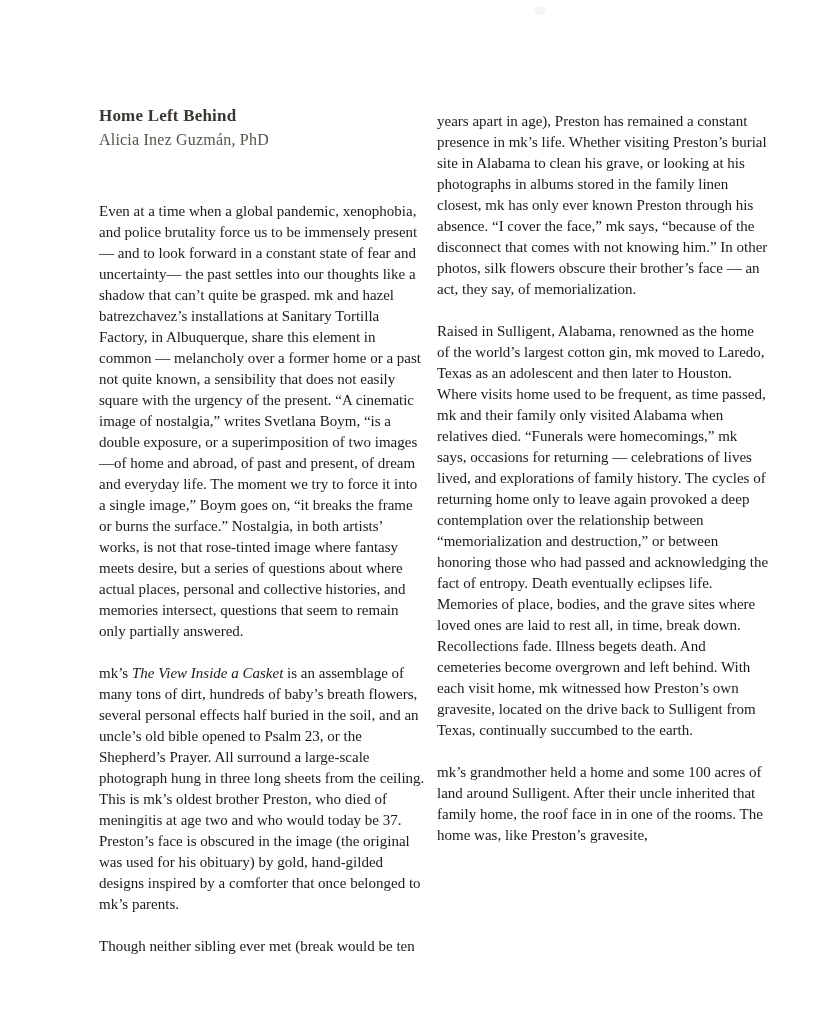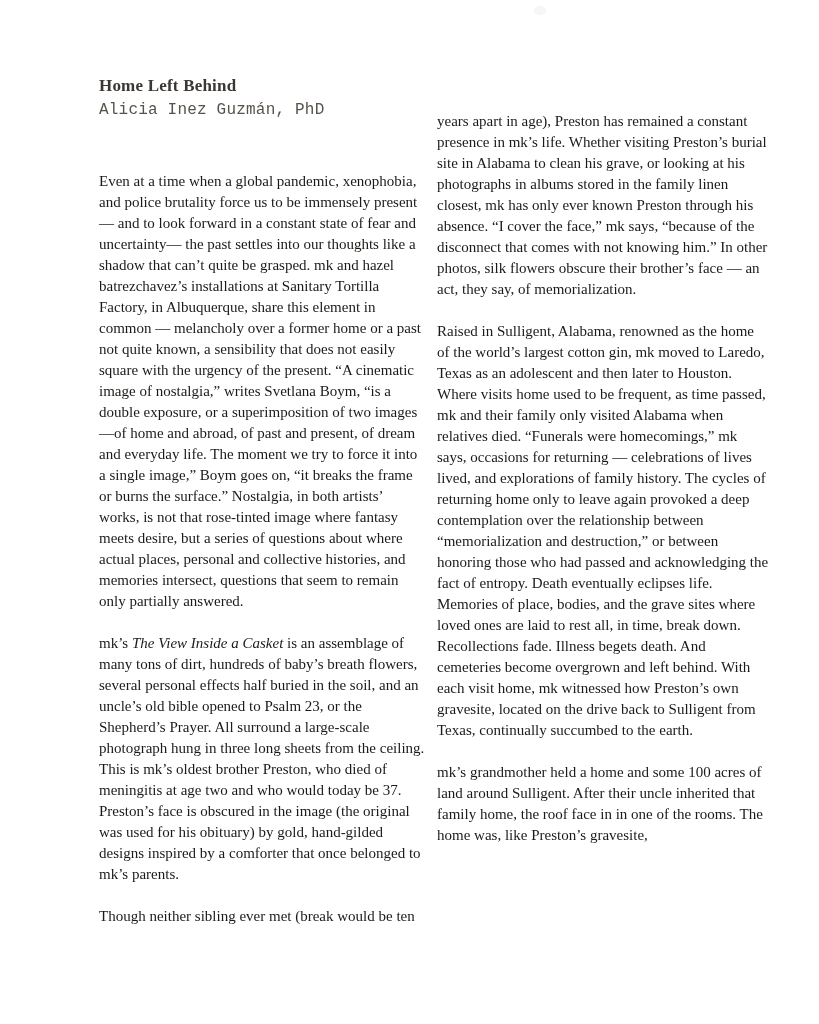--- a/index.html
+++ b/index.html
@@ -35,39 +35,38 @@
     box-sizing: border-box;
   }
   .col-left {
     width: 327px;
   }
   .col-right {
     width: 332px;
     padding-top: 111px;
   }
   .article-header {
-    margin-top: 73px;
+    margin-top: 103px;
     margin-bottom: 49px;
   }
   .article-title {
     margin: 0;
     font-size: 17px;
     line-height: 25px;
     font-weight: bold;
     color: var(--title-color, #3b3733);
     letter-spacing: 0.2px;
   }
   .article-author {
     margin: 0;
     font-size: 16px;
     line-height: 24px;
     font-weight: normal;
     color: var(--author-color, #57524b);
     letter-spacing: 0.2px;
-    font-family: Liberation Mono, monospace;
   }
   .para {
     margin: 0 0 21px 0;
     font-size: 15px;
     line-height: 21px;
     color: var(--body-color, #1c1a17);
     text-align: left;
   }
   .para:last-child {
     margin-bottom: 0;

